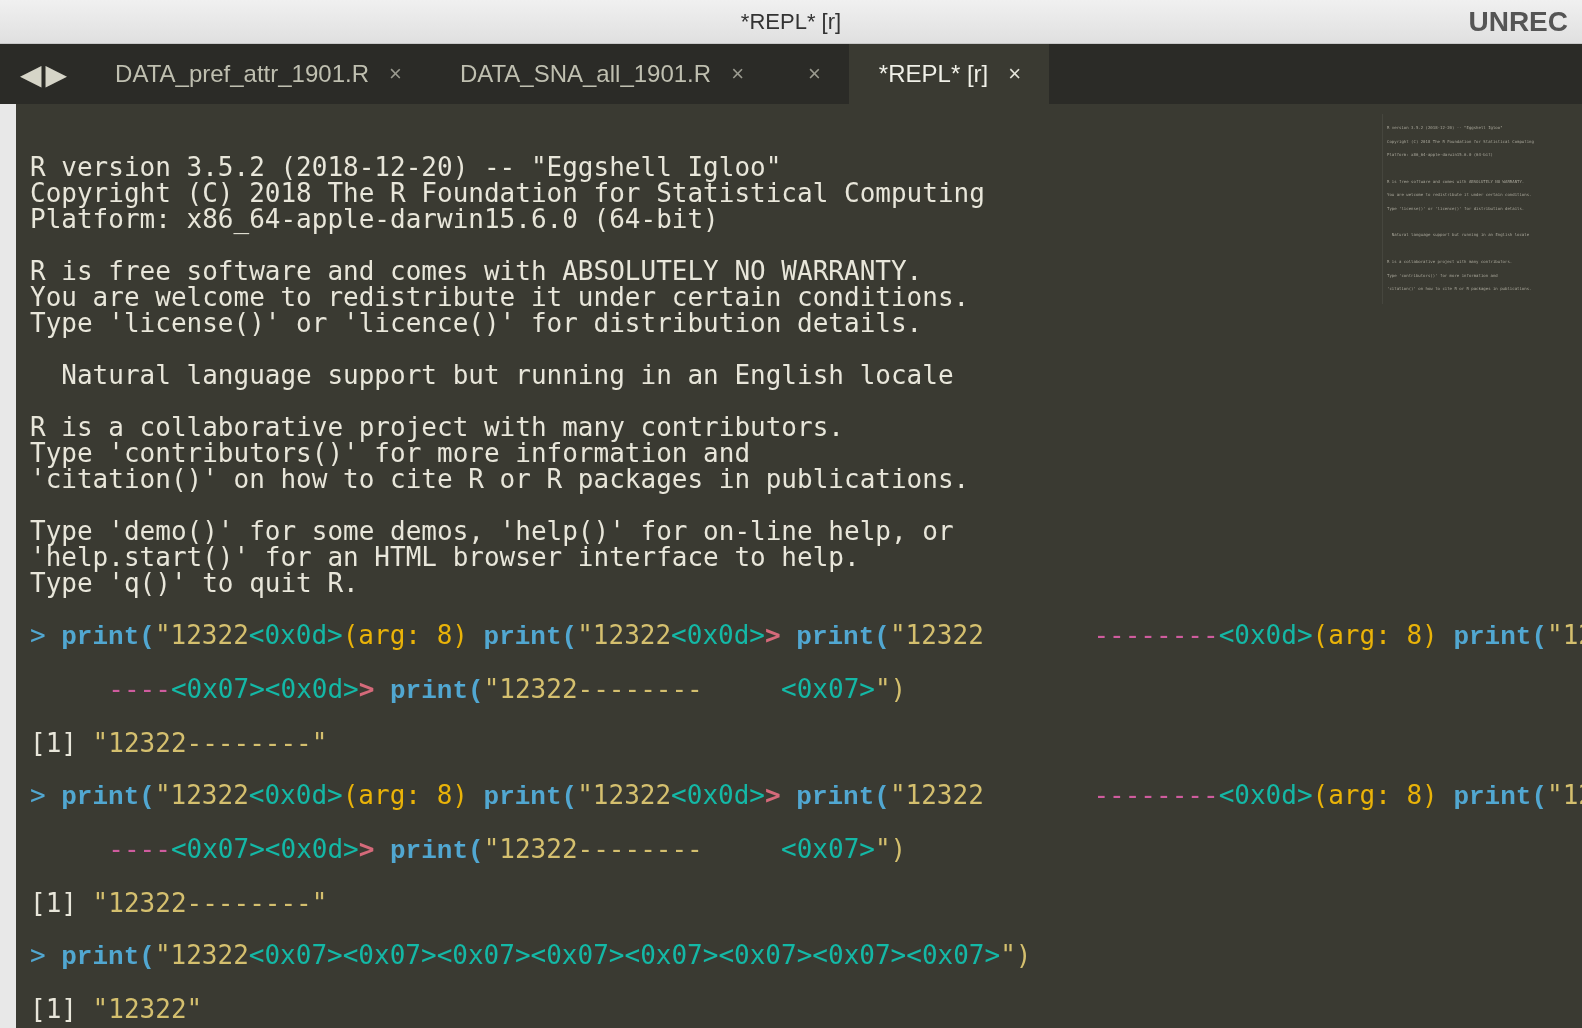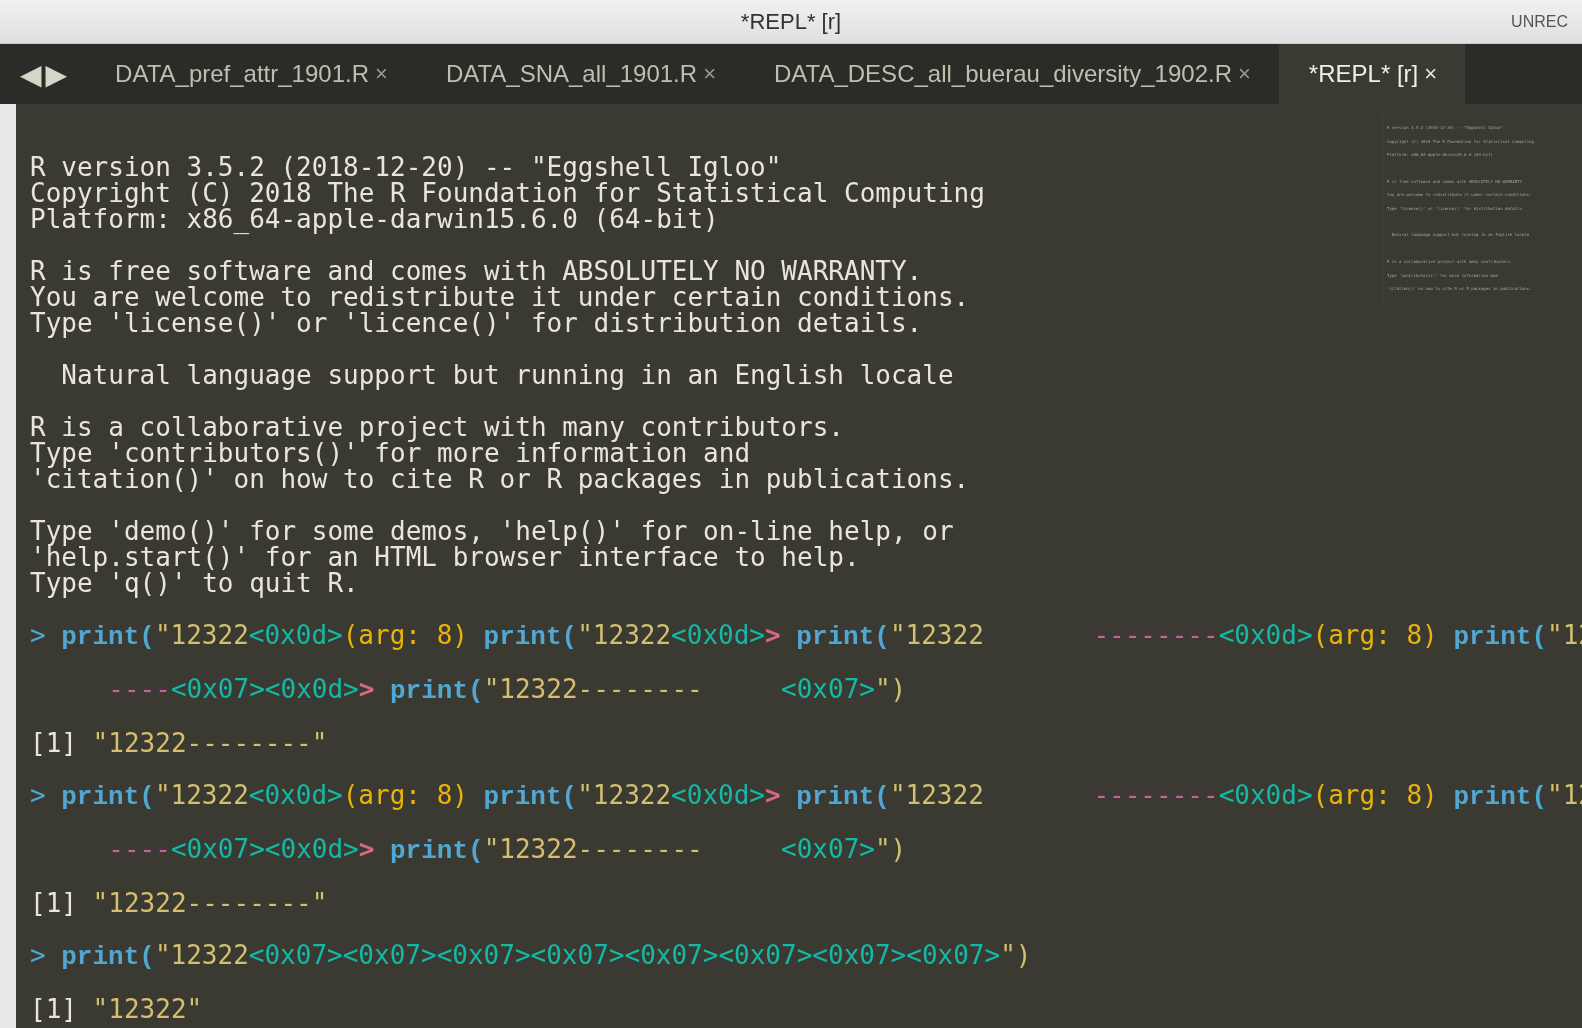--- a/index.html
+++ b/index.html
@@ -18,41 +18,43 @@
     justify-content: center;
     position: relative;
     border-bottom: 1px solid #c8c8c8;
     font-size: 22px;
     color: #333;
   }
   .titlebar .right-status {
     position: absolute;
     right: 14px;
     color: #555;
-    font-size: 16px;
+    font-size: 28px;
+    font-weight: bold;
   }
   .tabbar {
     height: 60px;
     background: #2b2b27;
     display: flex;
     align-items: center;
     padding: 0 0 0 8px;
   }
   .nav-arrows {
     display: flex;
     align-items: center;
     gap: 4px;
     padding: 0 18px 0 12px;
     color: #d6d5c8;
     font-size: 28px;
   }
   .nav-arrows span { display:inline-block; }
   .tab {
     display: flex;
     align-items: center;
+    gap: 14px;
     padding: 0 22px 0 30px;
     height: 60px;
     color: #bfbfb0;
     font-size: 24px;
     cursor: pointer;
     position: relative;
   }
   .tab.active {
     background: #3a3a32;
     color: #f0f0e8;
@@ -118,21 +120,20 @@
   </div>
   <div class="tab">
     <span>DATA_pref_attr_1901.R</span>
     <span class="close">×</span>
   </div>
   <div class="tab">
     <span>DATA_SNA_all_1901.R</span>
     <span class="close">×</span>
   </div>
   <div class="tab">
-    <span>DATA_DESC_all_buerau_diversity_1902.R</span>
     <span class="close">×</span>
   </div>
   <div class="tab active">
     <span>*REPL* [r]</span>
     <span class="close">×</span>
   </div>
 </div>
 
 <div class="editor">
 <div><span>R version 3.5.2 (2018-12-20) -- "Eggshell Igloo"</span>

